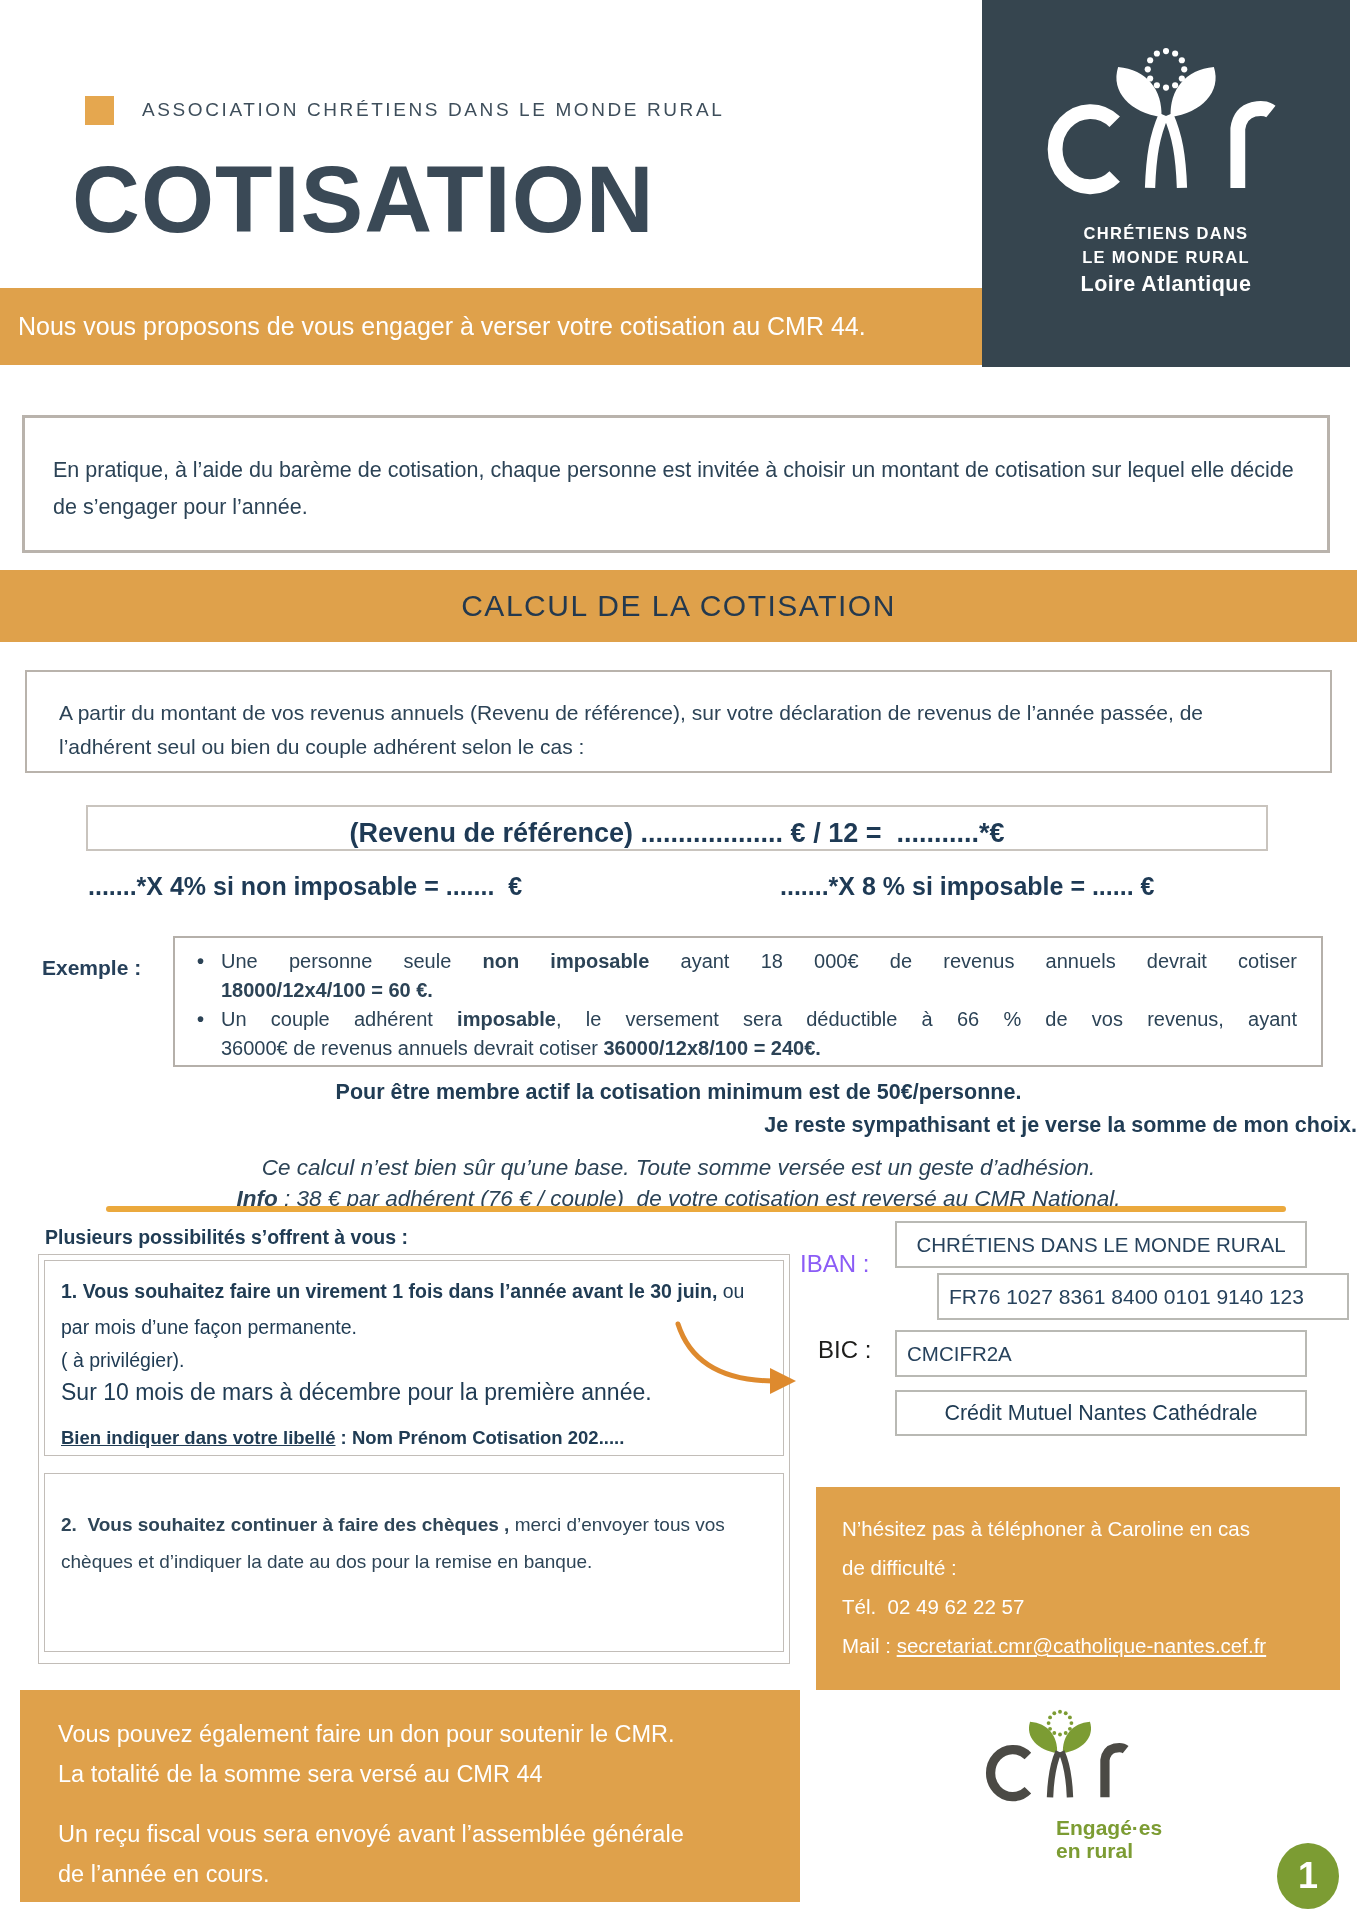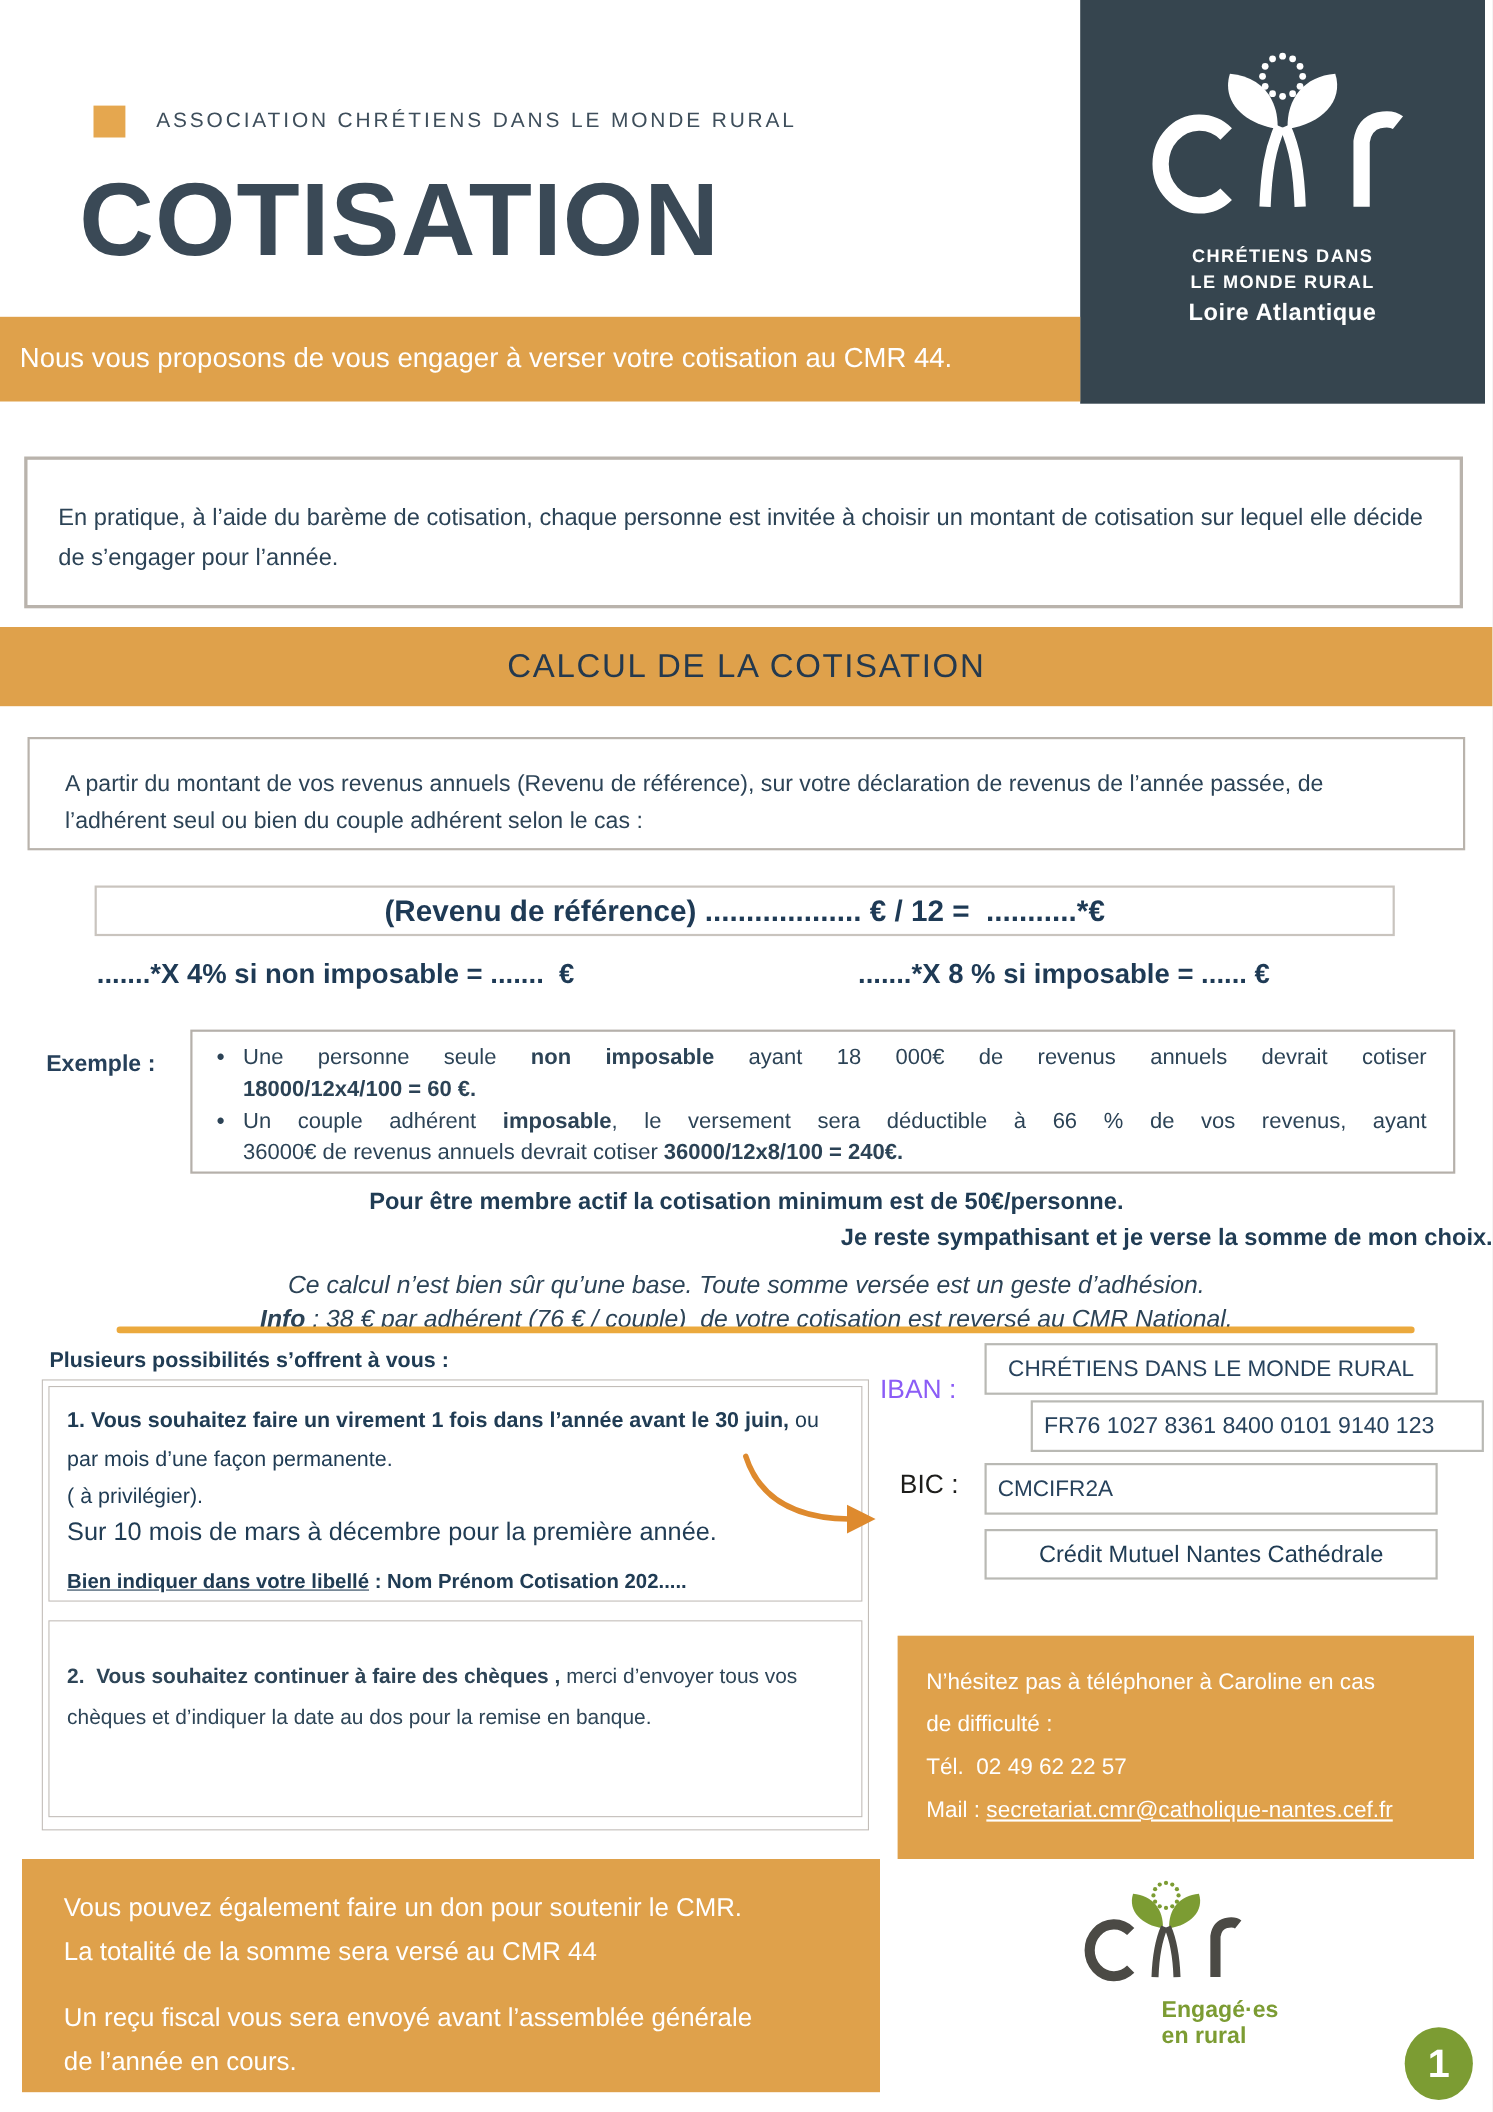--- a/index.html
+++ b/index.html
@@ -36,21 +36,21 @@
                color:#24394E;font-size:30px;font-weight:500;letter-spacing:1.5px;
                line-height:72px;text-align:center;}
 
   
   .explain-box{left:25px;top:670px;width:1307px;height:103px;border:2px solid #B9B3AC;
                box-sizing:border-box;padding:24px 30px 0 32px;font-size:21px;
                font-weight:500;line-height:34px;color:#2C4356;}
 
   
   .formula-box{left:86px;top:805px;width:1182px;height:46px;border:2px solid #C9C4BE;
-               box-sizing:border-box;display:flex;align-items:center;justify-content:center;
+               box-sizing:border-box;display:flex;align-items:flex-end;justify-content:center;
                font-size:27px;font-weight:700;color:#1E3A55;}
   .subformula-left{left:88px;top:872px;font-size:25px;font-weight:700;color:#1E3A55;}
   .subformula-right{left:780px;top:872px;font-size:25px;font-weight:700;color:#1E3A55;}
 
   
   .example-label{left:42px;top:956px;font-size:21px;font-weight:700;color:#26405A;}
   .example-box{left:173px;top:936px;width:1150px;height:131px;border:2px solid #B5B0AA;
                box-sizing:border-box;padding:9px 24px 0 16px;font-size:20px;
                line-height:29px;color:#2C4356;}
   .ex-item{position:relative;padding-left:30px;}

